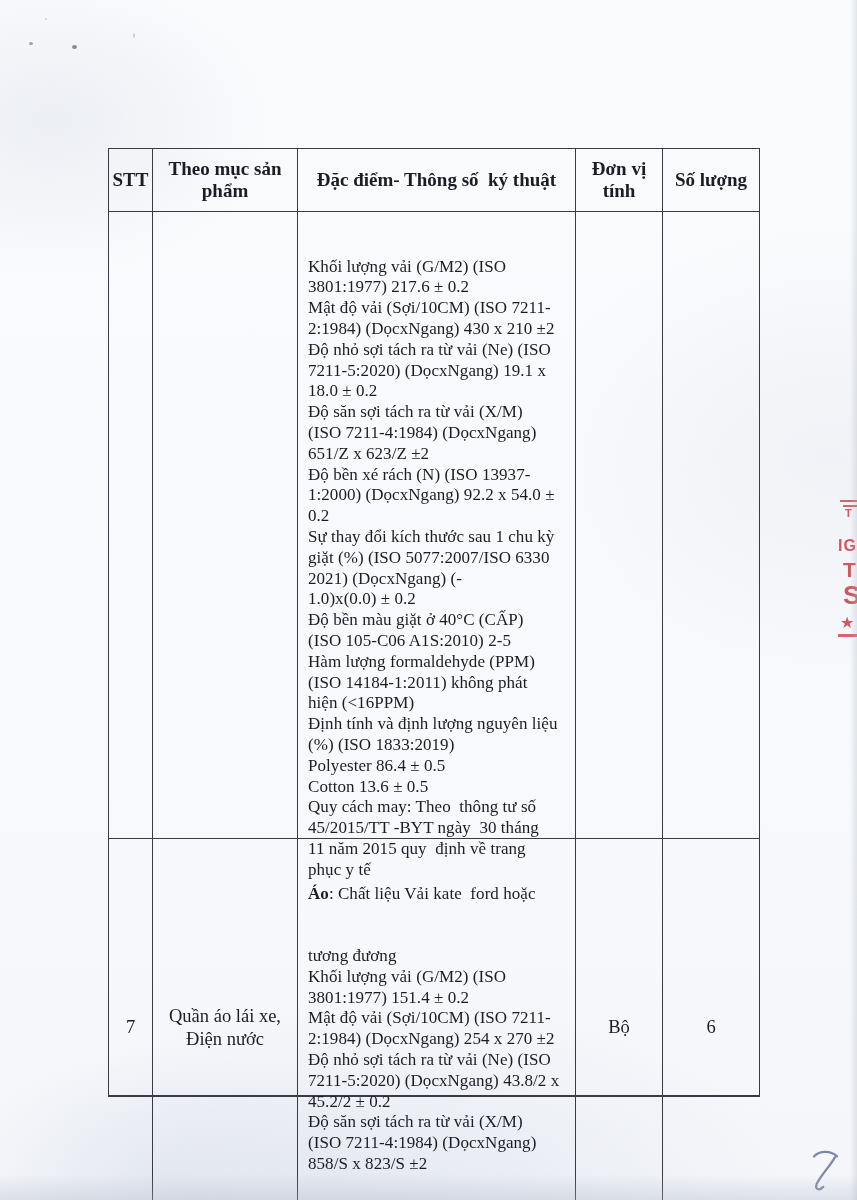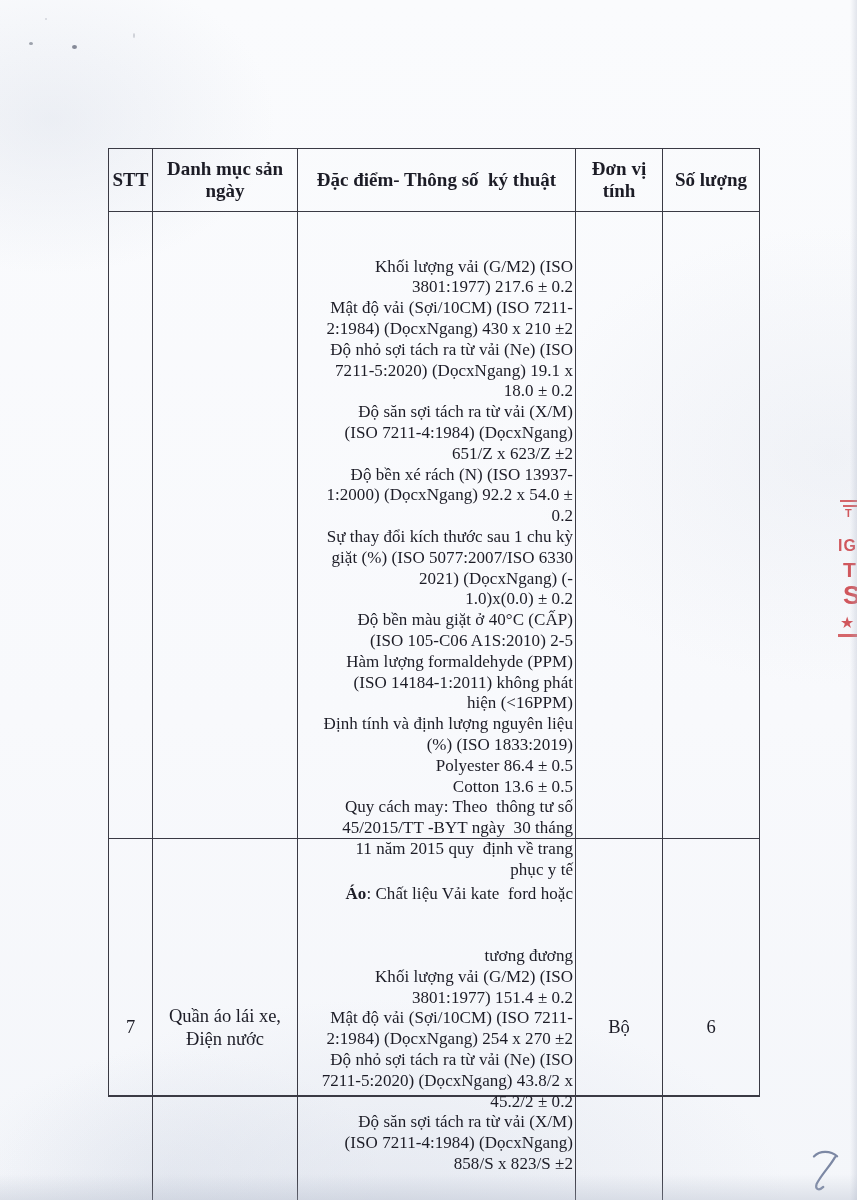--- a/index.html
+++ b/index.html
@@ -67,21 +67,20 @@
     text-align:center; font-size:18.5px; line-height:1.25;
   }
   .mid .pre-lines { white-space:pre; }
 
   .specs {
     font-size:17px;
     line-height:20.8px;
     padding:3px 2px 0 10px;
     white-space:pre;
     letter-spacing:0.05px;
-    text-align:right;
   }
   .specs .intro b { font-weight:bold;margin-top:40px; }
 
   
   .stamp { position:absolute; left:0; top:0; width:857px; height:1200px; pointer-events:none; }
   .stamp-frag { position:absolute; color:#c9353b; opacity:0.82; font-family:"Liberation Sans", sans-serif; }
   .stamp-bar { position:absolute; background:#c9353b; opacity:0.75; }
   .bar1 { left:840px; top:500px; width:17px; height:2px; }
   .bar2 { left:843px; top:505px; width:14px; height:2px; }
   .frag-tt   { left:845px; top:507px; font-size:11px; font-weight:bold; }
@@ -103,21 +102,21 @@
   <div class="speck s2"></div>
   <div class="speck s3"></div>
   <div class="speck s4"></div>
 
   <div class="doc-table">
 
     <div class="cell hdr">
       <span>STT</span>
     </div>
     <div class="cell hdr">
-      <span>Danh mục sản ngày</span>
+      <span>Theo mục sản phẩm</span>
     </div>
     <div class="cell hdr">
       <span class="pre">Đặc điểm- Thông số  ký thuật</span>
     </div>
     <div class="cell hdr">
       <span>Đơn vị tính</span>
     </div>
     <div class="cell hdr col-last">
       <span>Số lượng</span>
     </div>

